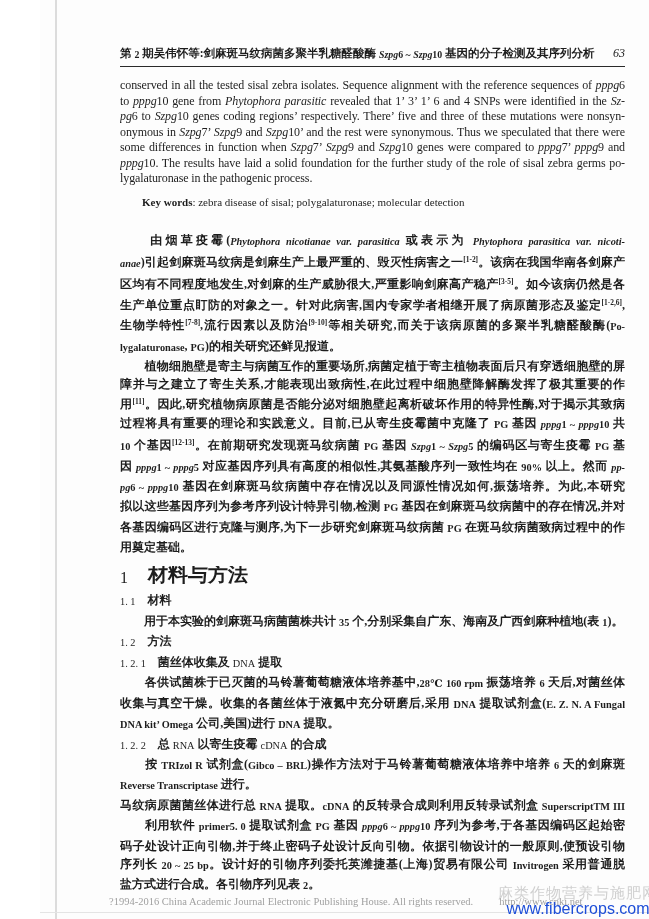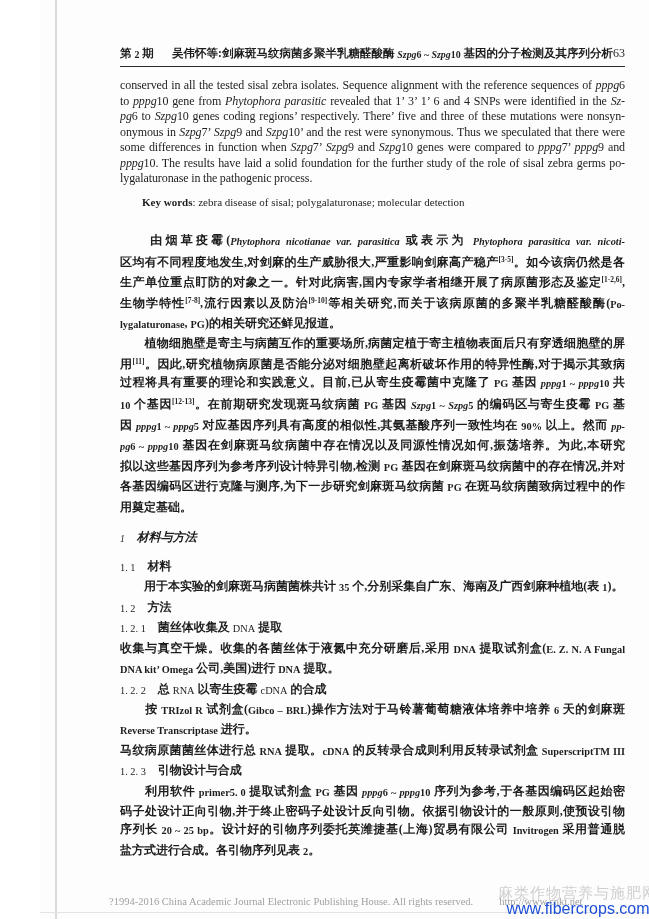--- a/index.html
+++ b/index.html
@@ -8,34 +8,34 @@
     font-family:"Liberation Serif", "DejaVu Serif", serif;
     color:#1d1d1d; overflow:hidden;margin-left:40px;
   }
   .scan-edge { position:absolute; left:15px; top:0; bottom:0; width:2px; background:#dcdcdc; }
   .scan-bottom { position:absolute; left:0; right:0; bottom:6px; height:1px; background:#e4e4e4; }
 
   .content { position:absolute; left:80px; top:46px; width:505px; }
 
   .hdr { display:flex; align-items:baseline; font-size:11.5px; font-weight:bold; }
   .hdr-issue { white-space:nowrap; }
-  .hdr-title { flex:1; text-align:right; }
-  .hdr-page { font-weight:normal; font-size:12px; }
+  .hdr-title { flex:1; text-align:left; }
+  .hdr-page { font-weight:normal; font-size:12px;font-style:italic; }
   .hdr-rule { border:none; border-top:1.4px solid #2a2a2a; margin:5px 0 0 0; }
 
   .ln { text-align:justify; text-align-last:justify; white-space:nowrap; overflow:hidden; }
   .ln-last { text-align-last:left; }
 
   .abstract { margin-top:11px; font-size:12px; line-height:15.5px; letter-spacing:-0.1px; word-spacing:-0.3px; }
   .kw { margin-top:8px; font-size:11px; line-height:15px; }
 
   .cnblock { font-size:12px; line-height:18.2px;font-weight:bold; }
   .first-cn { margin-top:21px; }
 
-  .sec-h { font-size:12px; font-weight:bold; line-height:24px; margin:9px 0 6px 0;font-style:italic; }
+  .sec-h { font-size:20px; font-weight:bold; line-height:17px; margin:9px 0 6px 0; }
   .sec-h .sg-l { font-weight:normal; font-size:0.8em; }
   .sub-h { font-weight:bold; }
   .sub-h .sg-l { font-weight:normal; }
 
   .sg-t {}
   .sg-i { font-style:italic; }
   .sg-b { font-weight:bold; }
   .sg-l { font-size:0.86em; vertical-align:-0.12em; }
   .sg-li { font-size:0.86em; vertical-align:-0.12em; font-style:italic; }
   .sg-s { font-size:0.62em; vertical-align:0.55em; letter-spacing:0; }
@@ -75,27 +75,29 @@
         <div class="ln"><span class="sg-t">onymous in </span><span class="sg-i">Szpg</span><span class="sg-t">7’ </span><span class="sg-i">Szpg</span><span class="sg-t">9 and </span><span class="sg-i">Szpg</span><span class="sg-t">10’ and the rest were synonymous.  Thus we speculated that there were</span></div>
         <div class="ln"><span class="sg-t">some differences in function when </span><span class="sg-i">Szpg</span><span class="sg-t">7’ </span><span class="sg-i">Szpg</span><span class="sg-t">9 and </span><span class="sg-i">Szpg</span><span class="sg-t">10 genes were compared to </span><span class="sg-i">pppg</span><span class="sg-t">7’ </span><span class="sg-i">pppg</span><span class="sg-t">9 and</span></div>
         <div class="ln"><span class="sg-i">pppg</span><span class="sg-t">10.  The results have laid a solid foundation for the further study of the role of sisal zebra germs po-</span></div>
         <div class="ln ln-last"><span class="sg-t">lygalaturonase in the pathogenic process.</span></div>
       </div>
 
     <div class="kw ln ln-last"><span class="sg-t">　　</span><span class="sg-b">Key words</span><span class="sg-t">: zebra disease of sisal; polygalaturonase; molecular detection</span></div>
 
     <div class="cnblock first-cn">
         <div class="ln"><span class="sg-t">　　由烟草疫霉(</span><span class="sg-li">Phytophora nicotianae var. parasitica</span><span class="sg-t"> 或表示为 </span><span class="sg-li">Phytophora parasitica var. nicoti-</span></div>
+        <div class="ln"><span class="sg-li">anae</span><span class="sg-t">)引起剑麻斑马纹病是剑麻生产上最严重的、毁灭性病害之一</span><span class="sg-s">[1-2]</span><span class="sg-t">。该病在我国华南各剑麻产</span></div>
         <div class="ln"><span class="sg-t">区均有不同程度地发生,对剑麻的生产威胁很大,严重影响剑麻高产稳产</span><span class="sg-s">[3-5]</span><span class="sg-t">。如今该病仍然是各</span></div>
         <div class="ln"><span class="sg-t">生产单位重点盯防的对象之一。针对此病害,国内专家学者相继开展了病原菌形态及鉴定</span><span class="sg-s">[1-2,6]</span><span class="sg-t">,</span></div>
         <div class="ln"><span class="sg-t">生物学特性</span><span class="sg-s">[7-8]</span><span class="sg-t">,流行因素以及防治</span><span class="sg-s">[9-10]</span><span class="sg-t">等相关研究,而关于该病原菌的多聚半乳糖醛酸酶(</span><span class="sg-l">Po-</span></div>
         <div class="ln ln-last"><span class="sg-l">lygalaturonase</span><span class="sg-t">, </span><span class="sg-l">PG</span><span class="sg-t">)的相关研究还鲜见报道。</span></div>
       </div>
     <div class="cnblock">
         <div class="ln"><span class="sg-t">　　植物细胞壁是寄主与病菌互作的重要场所,病菌定植于寄主植物表面后只有穿透细胞壁的屏</span></div>
+        <div class="ln"><span class="sg-t">障并与之建立了寄生关系,才能表现出致病性,在此过程中细胞壁降解酶发挥了极其重要的作</span></div>
         <div class="ln"><span class="sg-t">用</span><span class="sg-s">[11]</span><span class="sg-t">。因此,研究植物病原菌是否能分泌对细胞壁起离析破坏作用的特异性酶,对于揭示其致病</span></div>
         <div class="ln"><span class="sg-t">过程将具有重要的理论和实践意义。目前,已从寄生疫霉菌中克隆了 </span><span class="sg-l">PG</span><span class="sg-t"> 基因 </span><span class="sg-li">pppg</span><span class="sg-l">1 ~ </span><span class="sg-li">pppg</span><span class="sg-l">10</span><span class="sg-t"> 共</span></div>
         <div class="ln"><span class="sg-l">10</span><span class="sg-t"> 个基因</span><span class="sg-s">[12-13]</span><span class="sg-t">。在前期研究发现斑马纹病菌 </span><span class="sg-l">PG</span><span class="sg-t"> 基因 </span><span class="sg-li">Szpg</span><span class="sg-l">1 ~ </span><span class="sg-li">Szpg</span><span class="sg-l">5</span><span class="sg-t"> 的编码区与寄生疫霉 </span><span class="sg-l">PG</span><span class="sg-t"> 基</span></div>
         <div class="ln"><span class="sg-t">因 </span><span class="sg-li">pppg</span><span class="sg-l">1 ~ </span><span class="sg-li">pppg</span><span class="sg-l">5</span><span class="sg-t"> 对应基因序列具有高度的相似性,其氨基酸序列一致性均在 </span><span class="sg-l">90%</span><span class="sg-t"> 以上。然而 </span><span class="sg-li">pp-</span></div>
         <div class="ln"><span class="sg-li">pg</span><span class="sg-l">6 ~ </span><span class="sg-li">pppg</span><span class="sg-l">10</span><span class="sg-t"> 基因在剑麻斑马纹病菌中存在情况以及同源性情况如何,振荡培养。为此,本研究</span></div>
         <div class="ln"><span class="sg-t">拟以这些基因序列为参考序列设计特异引物,检测 </span><span class="sg-l">PG</span><span class="sg-t"> 基因在剑麻斑马纹病菌中的存在情况,并对</span></div>
         <div class="ln"><span class="sg-t">各基因编码区进行克隆与测序,为下一步研究剑麻斑马纹病菌 </span><span class="sg-l">PG</span><span class="sg-t"> 在斑马纹病菌致病过程中的作</span></div>
         <div class="ln ln-last"><span class="sg-t">用奠定基础。</span></div>
       </div>
 
@@ -103,32 +105,32 @@
 
     <div class="cnblock sub-h ln ln-last"><span class="sg-l">1. 1</span><span class="sg-b">　材料</span></div>
     <div class="cnblock">
         <div class="ln ln-last"><span class="sg-t">　　用于本实验的剑麻斑马病菌菌株共计 </span><span class="sg-l">35</span><span class="sg-t"> 个,分别采集自广东、海南及广西剑麻种植地(表 </span><span class="sg-l">1</span><span class="sg-t">)。</span></div>
       </div>
 
     <div class="cnblock sub-h ln ln-last"><span class="sg-l">1. 2</span><span class="sg-b">　方法</span></div>
 
     <div class="cnblock sub-h ln ln-last"><span class="sg-l">1. 2. 1</span><span class="sg-b">　菌丝体收集及 </span><span class="sg-l">DNA</span><span class="sg-b"> 提取</span></div>
     <div class="cnblock">
+        <div class="ln"><span class="sg-t">　　各供试菌株于已灭菌的马铃薯葡萄糖液体培养基中,</span><span class="sg-l">28℃ 160 rpm</span><span class="sg-t"> 振荡培养 </span><span class="sg-l">6</span><span class="sg-t"> 天后,对菌丝体</span></div>
         <div class="ln"><span class="sg-t">收集与真空干燥。收集的各菌丝体于液氮中充分研磨后,采用 </span><span class="sg-l">DNA</span><span class="sg-t"> 提取试剂盒(</span><span class="sg-l">E. Z. N. A Fungal</span></div>
         <div class="ln ln-last"><span class="sg-l">DNA kit’ Omega</span><span class="sg-t"> 公司,美国)进行 </span><span class="sg-l">DNA</span><span class="sg-t"> 提取。</span></div>
       </div>
 
     <div class="cnblock sub-h ln ln-last"><span class="sg-l">1. 2. 2</span><span class="sg-b">　总 </span><span class="sg-l">RNA</span><span class="sg-b"> 以寄生疫霉 </span><span class="sg-l">cDNA</span><span class="sg-b"> 的合成</span></div>
     <div class="cnblock">
         <div class="ln"><span class="sg-t">　　按 </span><span class="sg-l">TRIzol R</span><span class="sg-t"> 试剂盒(</span><span class="sg-l">Gibco – BRL</span><span class="sg-t">)操作方法对于马铃薯葡萄糖液体培养中培养 </span><span class="sg-l">6</span><span class="sg-t"> 天的剑麻斑</span></div>
         <div class="ln ln-last"><span class="sg-l">Reverse Transcriptase</span><span class="sg-t"> 进行。</span></div>
         <div class="ln"><span class="sg-t">马纹病原菌菌丝体进行总 </span><span class="sg-l">RNA</span><span class="sg-t"> 提取。</span><span class="sg-l">cDNA</span><span class="sg-t"> 的反转录合成则利用反转录试剂盒 </span><span class="sg-l">SuperscriptTM III</span></div>
       </div>
 
-    <div class="cnblock sub-h ln ln-last"><span class="sg-l">1. 2. 3</span><span class="sg-b">　引物设计与合成</span></div>
     <div class="cnblock">
         <div class="ln"><span class="sg-t">　　利用软件 </span><span class="sg-l">primer5. 0</span><span class="sg-t"> 提取试剂盒 </span><span class="sg-l">PG</span><span class="sg-t"> 基因 </span><span class="sg-li">pppg</span><span class="sg-l">6 ~ </span><span class="sg-li">pppg</span><span class="sg-l">10</span><span class="sg-t"> 序列为参考,于各基因编码区起始密</span></div>
         <div class="ln"><span class="sg-t">码子处设计正向引物,并于终止密码子处设计反向引物。依据引物设计的一般原则,使预设引物</span></div>
         <div class="ln"><span class="sg-t">序列长 </span><span class="sg-l">20 ~ 25 bp</span><span class="sg-t">。设计好的引物序列委托英潍捷基(上海)贸易有限公司 </span><span class="sg-l">Invitrogen</span><span class="sg-t"> 采用普通脱</span></div>
         <div class="ln ln-last"><span class="sg-t">盐方式进行合成。各引物序列见表 </span><span class="sg-l">2</span><span class="sg-t">。</span></div>
       </div>
 
   </div>
 
   <div class="footer">

